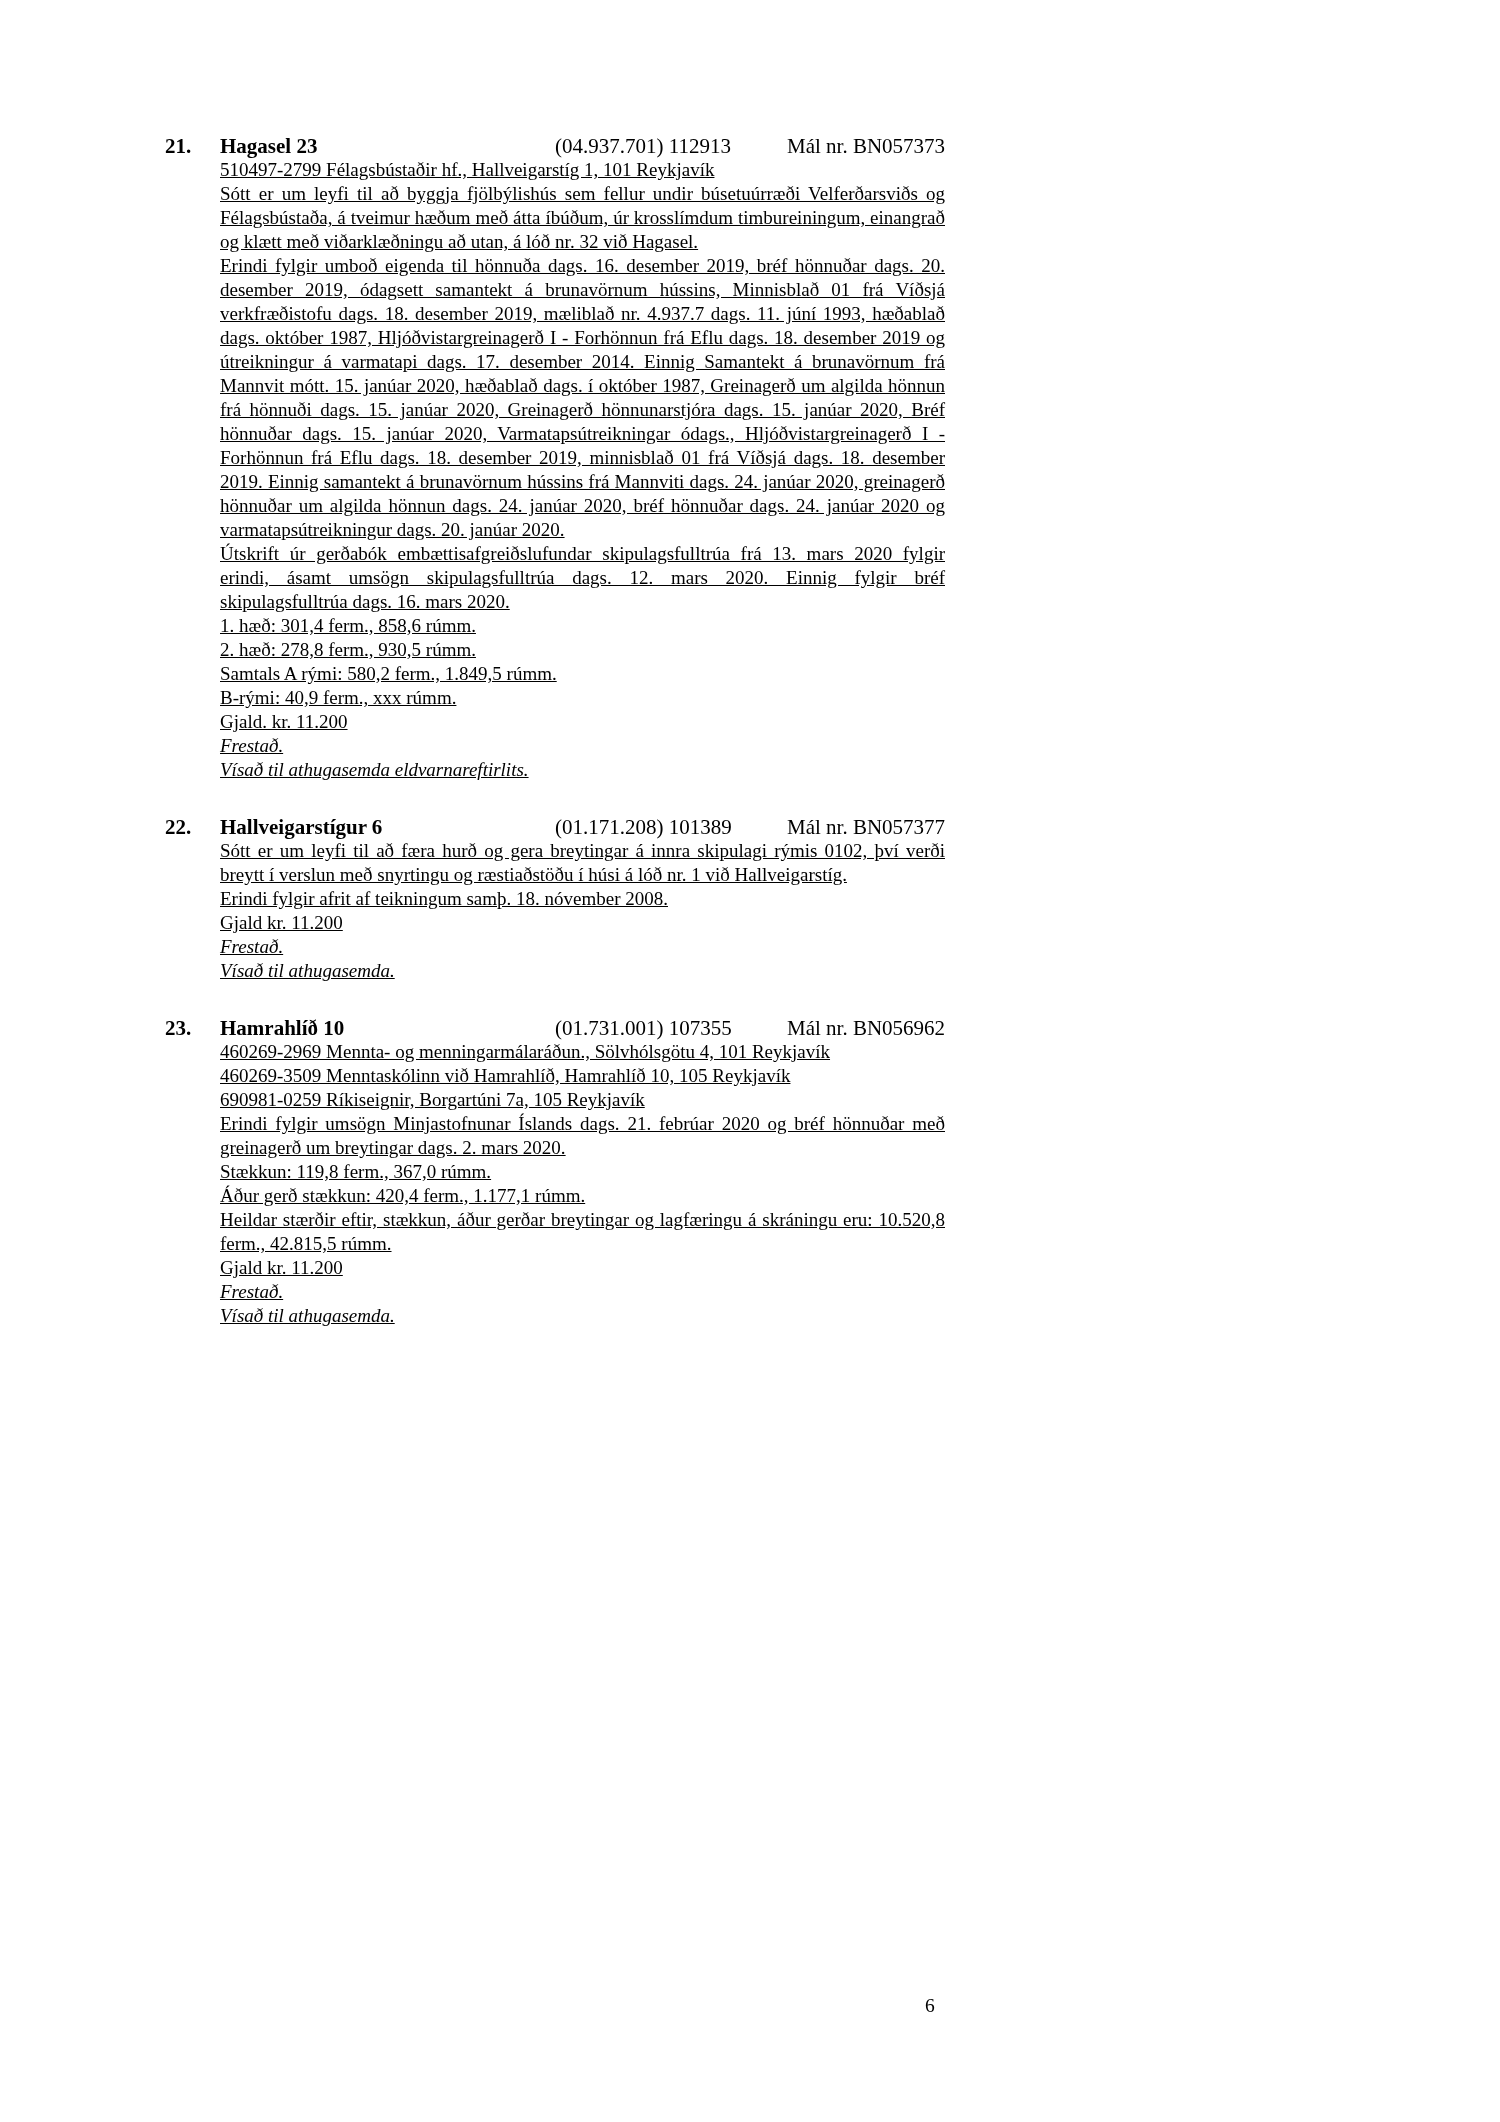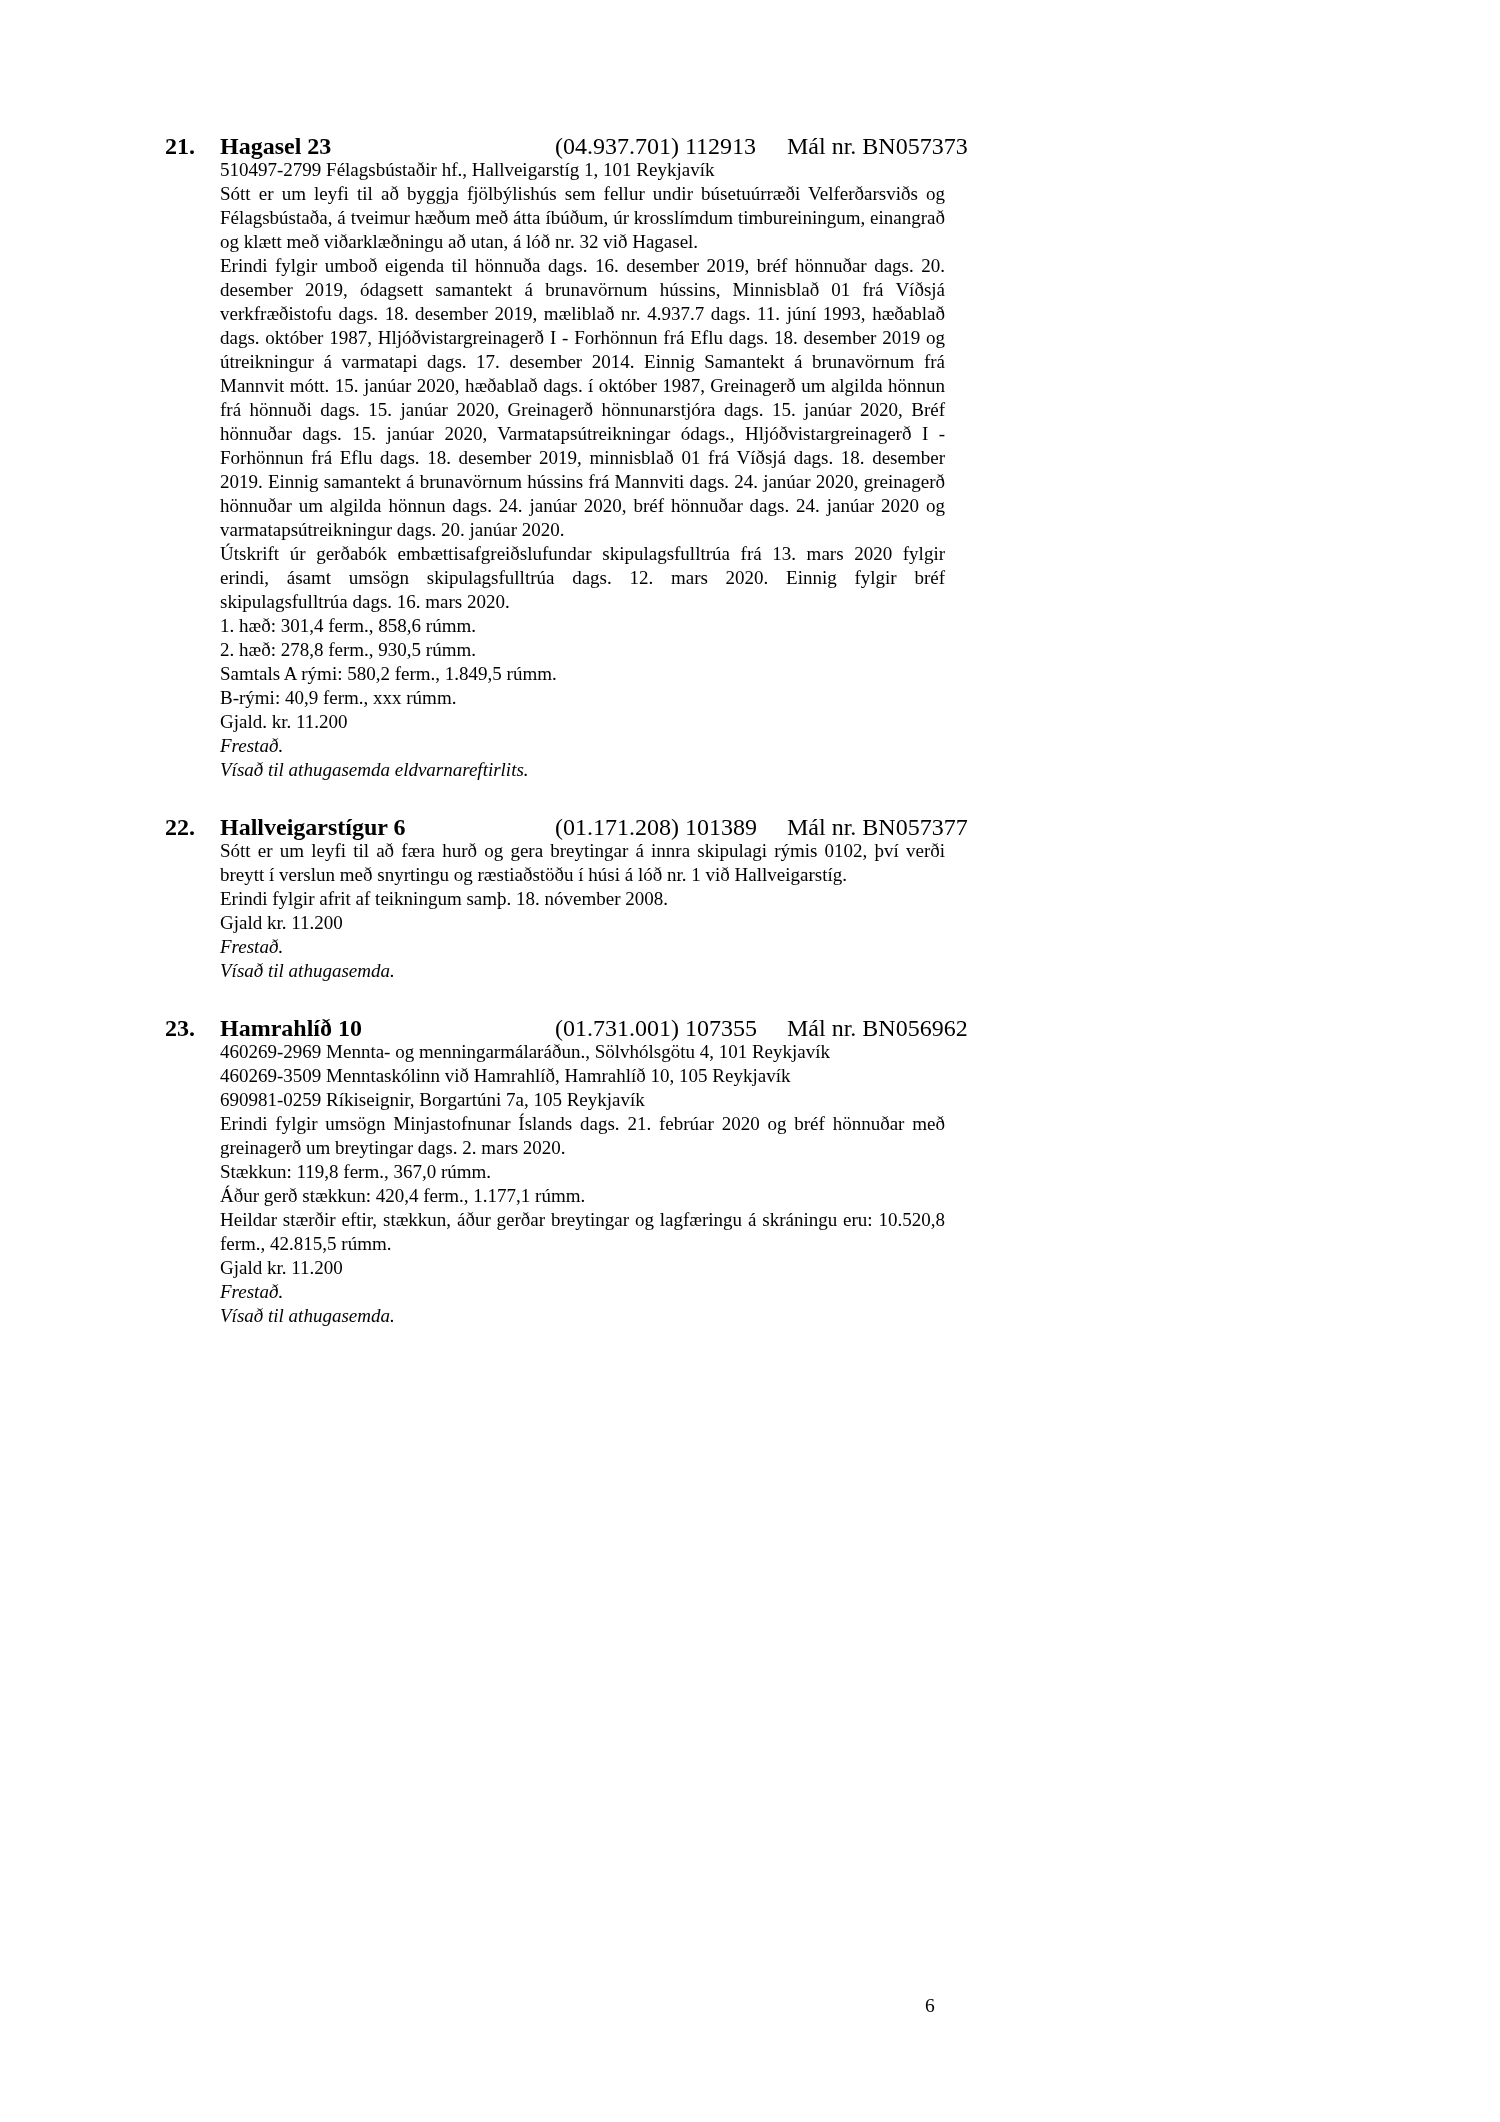--- a/index.html
+++ b/index.html
@@ -22,32 +22,32 @@
   .content {
     position: absolute;
     left: 165px;
     top: 134px;
     width: 780px;
   }
   .case + .case { margin-top: 33px; }
   .case-header {
     display: grid;
     grid-template-columns: 55px 335px 232px 1fr;
-    font-size: 24px;
+    font-size: 21px;
     line-height: 24px;
     white-space: nowrap;
   }
   .c-num, .c-title { font-weight: bold; }
   .case-body {
     margin-left: 55px;
     width: 725px;
     font-size: 19px;
     line-height: 24px;
   }
-  .case-body p { text-align: justify; }
+  .case-body p { text-align: justify; text-decoration: underline; }
   .italic { font-style: italic; }
   .page-number {
     position: absolute;
     left: 925px;
     top: 1994px;
     font-size: 19.5px;
     line-height: 24px;
   }
 </style>
 </head>

